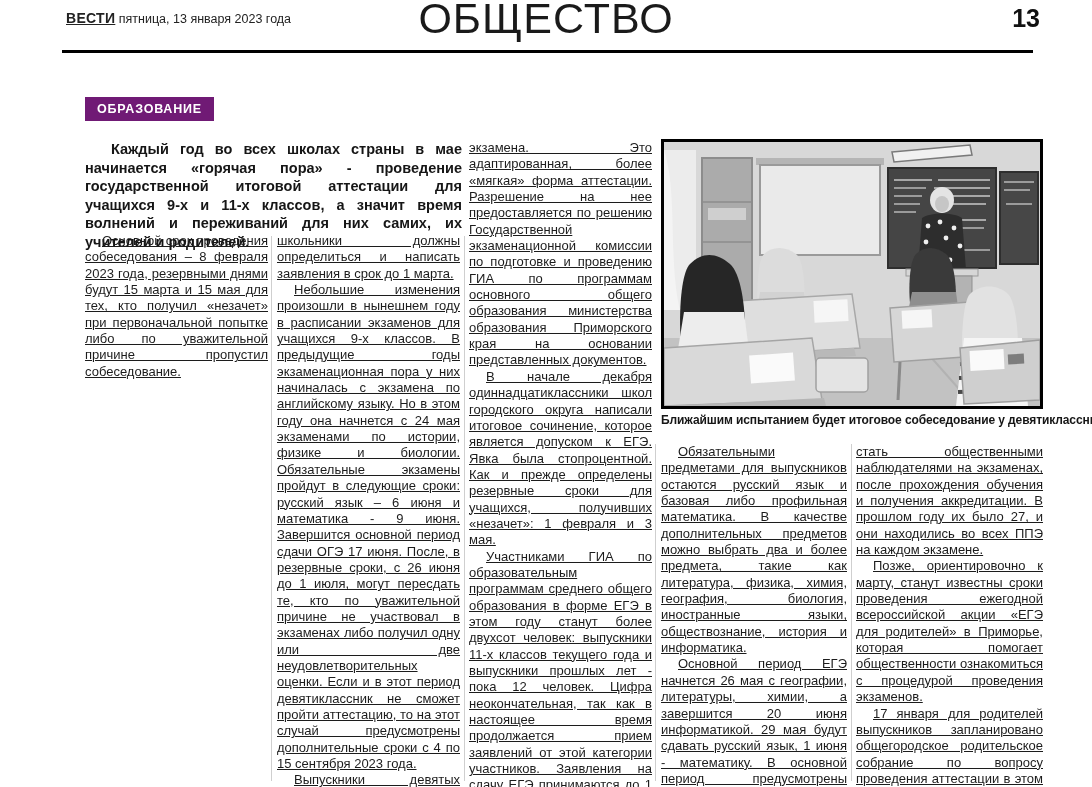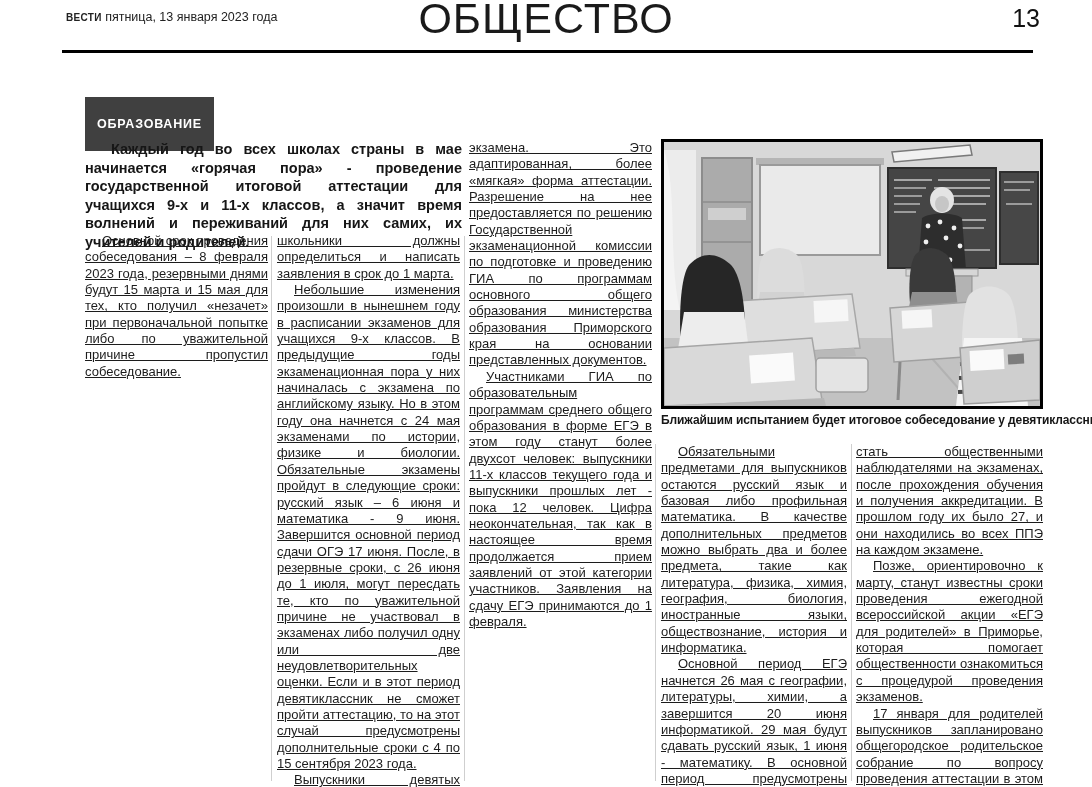--- a/index.html
+++ b/index.html
@@ -5,33 +5,33 @@
   html,body{margin:0;padding:0;}
   body{
     width:1092px;height:787px;background:#ffffff;
     font-family:"Liberation Sans", sans-serif;color:#111;
     -webkit-font-smoothing:antialiased;
   }
   .page{position:relative;width:1092px;height:787px;background:#fff;overflow:hidden;}
 
   
   .masthead-line{position:absolute;left:66px;top:10px;font-size:12.5px;color:#222;white-space:nowrap;}
-  .masthead{font-weight:bold;font-size:10px;letter-spacing:.3px;}
+  .masthead{font-weight:bold;font-size:14px;letter-spacing:.3px;text-decoration:underline;}
   .section-title{
     position:absolute;left:0;top:-6px;width:100%;text-align:center;
     font-size:43px;font-weight:400;letter-spacing:1px;color:#1a1a1a;
     font-family:"Liberation Sans", sans-serif;
   }
-  .page-number{position:absolute;right:52px;top:4px;font-size:25px;font-weight:normal;color:#111;}
+  .page-number{position:absolute;right:52px;top:4px;font-size:25px;font-weight:bold;color:#111;}
   .header-rule{position:absolute;left:62px;top:50px;width:971px;height:3px;background:#000;}
 
   
   .article-tag{
-    position:absolute;left:85px;top:97px;background:#404040;color:#fff;
-    font-size:12.5px;font-weight:bold;letter-spacing:.8px;padding:20px 12px;
+    position:absolute;left:85px;top:97px;background:#701a75;color:#fff;
+    font-size:12.5px;font-weight:bold;letter-spacing:.8px;padding:5px 12px;
   }
   .headline{
     position:absolute;left:232px;top:54px;width:800px;text-align:center;
     font-size:51px;font-weight:bold;letter-spacing:-1px;color:#0d0d0d;white-space:nowrap;
   }
 
   
   .lead{
     position:absolute;left:85px;top:140px;width:377px;
     font-weight:bold;font-size:14.5px;line-height:18.5px;text-align:justify;color:#161616;
@@ -95,20 +95,21 @@
   </div>
 
   <div class="col col-2">
     <p class="cont">школьники должны определиться и написать заявления в срок до 1 марта.</p>
     <p>Небольшие изменения произошли в нынешнем году в расписании экзаменов для учащихся 9-х классов. В предыдущие годы экзаменационная пора у них начиналась с экзамена по английскому языку. Но в этом году она начнется с 24 мая экзаменами по истории, физике и биологии. Обязательные экзамены пройдут в следующие сроки: русский язык – 6 июня и математика - 9 июня. Завершится основной период сдачи ОГЭ 17 июня. После, в резервные сроки, с 26 июня до 1 июля, могут пересдать те, кто по уважительной причине не участвовал в экзаменах либо получил одну или две неудовлетворительных оценки. Если и в этот период девятиклассник не сможет пройти аттестацию, то на этот случай предусмотрены дополнительные сроки с 4 по 15 сентября 2023 года.</p>
     <p>Выпускники девятых классов, которые имеют статус инвалида либо по состоянию здоровья не могут пройти аттестацию в форме ОГЭ, вправе пройти государственную итоговую аттестацию в форме государственного выпускного</p>
   </div>
 
   <div class="col col-3">
     <p class="cont">экзамена. Это адаптированная, более «мягкая» форма аттестации. Разрешение на нее предоставляется по решению Государственной экзаменационной комиссии по подготовке и проведению ГИА по программам основного общего образования министерства образования Приморского края на основании представленных документов.</p>
+    <p>В начале декабря одиннадцатиклассники школ городского округа написали итоговое сочинение, которое является допуском к ЕГЭ. Явка была стопроцентной. Как и прежде определены резервные сроки для учащихся, получивших «незачет»: 1 февраля и 3 мая.</p>
     <p>Участниками ГИА по образовательным программам среднего общего образования в форме ЕГЭ в этом году станут более двухсот человек: выпускники 11-х классов текущего года и выпускники прошлых лет - пока 12 человек. Цифра неокончательная, так как в настоящее время продолжается прием заявлений от этой категории участников. Заявления на сдачу ЕГЭ принимаются до 1 февраля.</p>
   </div>
 
   <div class="photo-frame">
     <svg viewBox="0 0 376 264" preserveAspectRatio="none">
 
       <rect x="0" y="0" width="376" height="264" fill="#d8d8d8"></rect>
       <rect x="0" y="196" width="376" height="68" fill="#c2c2c2"></rect>
       <line x1="120" y1="196" x2="40" y2="264" stroke="#b2b2b2" stroke-width="2"></line>
       <line x1="250" y1="196" x2="310" y2="264" stroke="#b2b2b2" stroke-width="2"></line>

